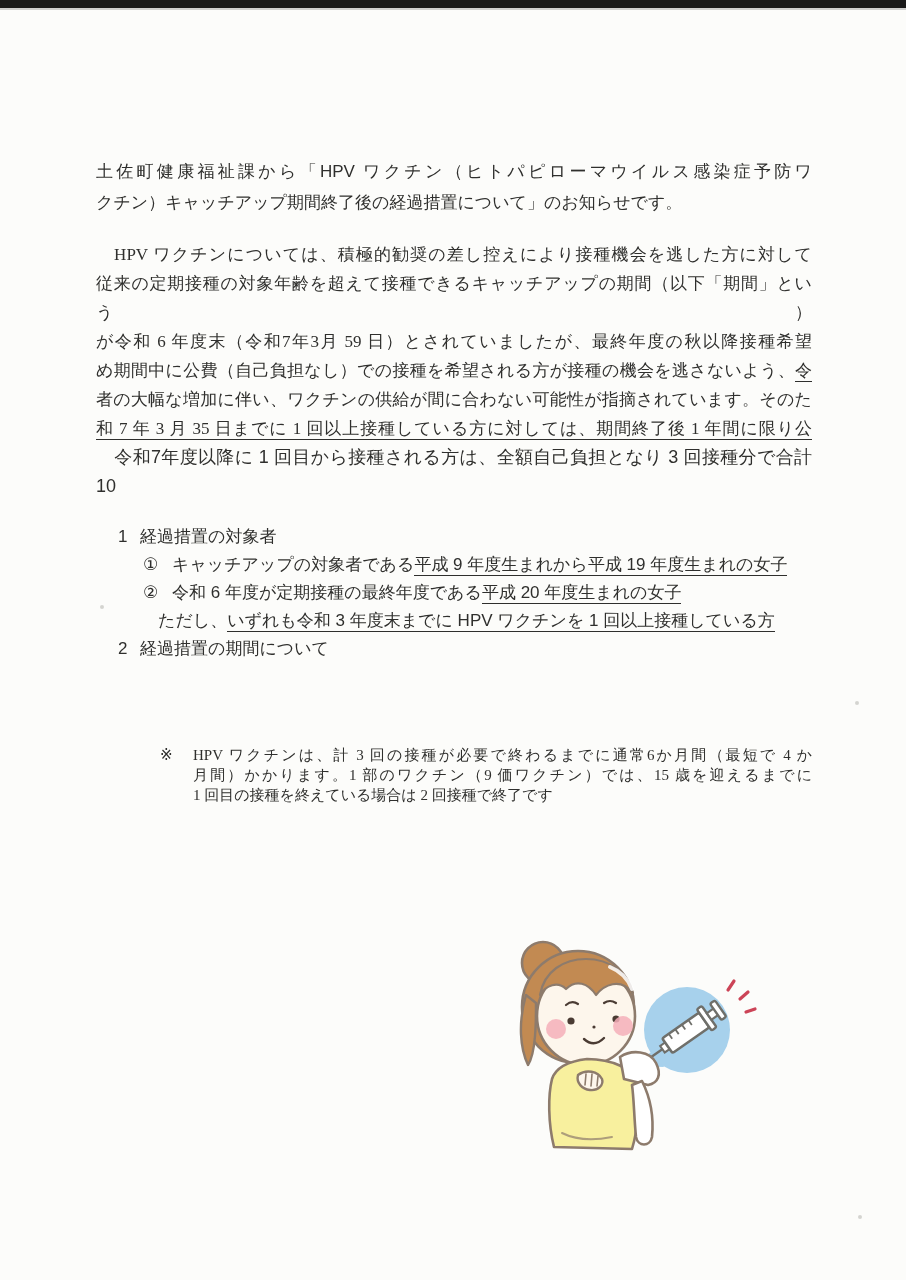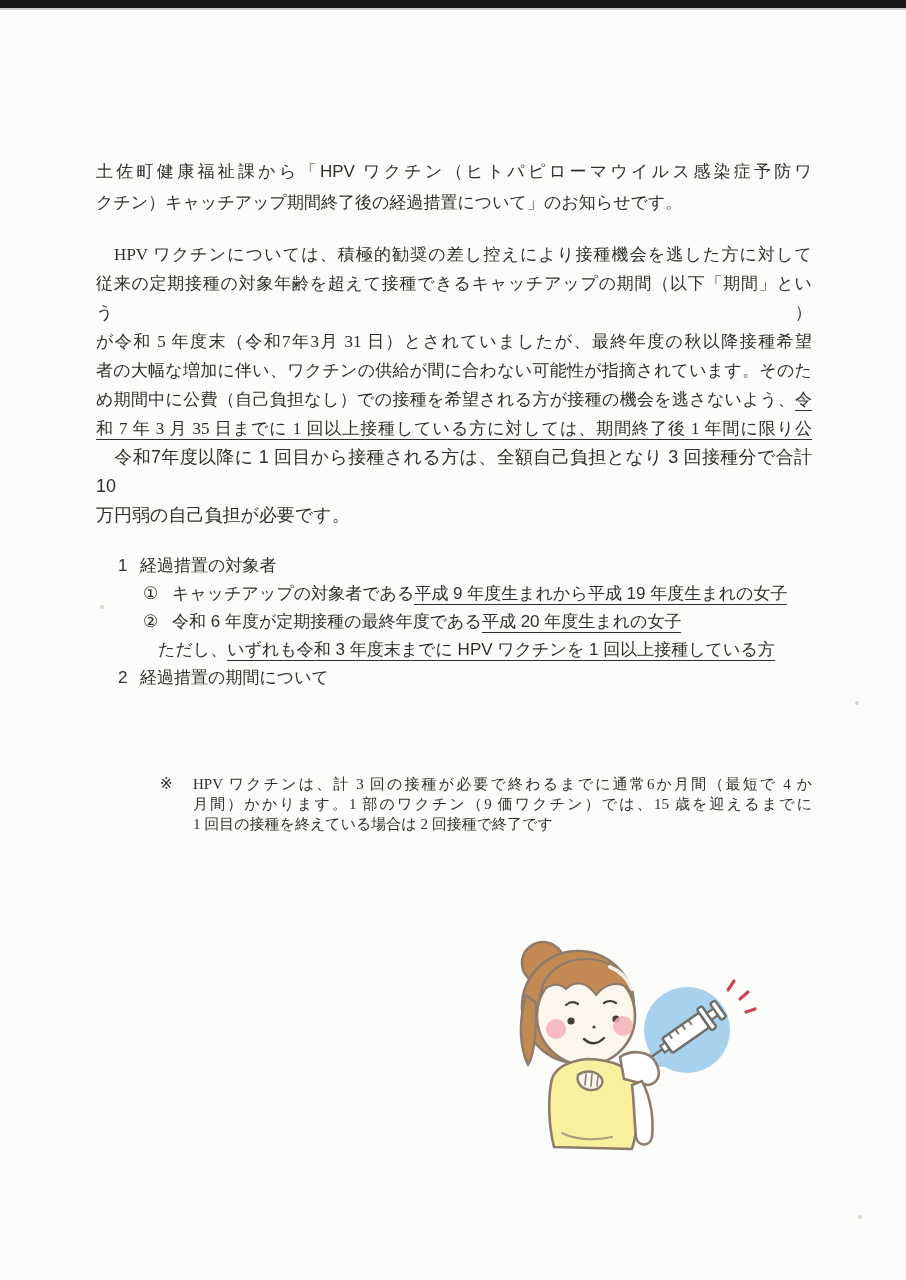--- a/index.html
+++ b/index.html
@@ -43,29 +43,28 @@
   <div class="content">
 
     <div class="intro">
         <div class="line fill"><span>土佐町健康福祉課から「HPV ワクチン（ヒトパピローマウイルス感染症予防ワ</span></div>
         <div class="line"><span>クチン）キャッチアップ期間終了後の経過措置について」のお知らせです。</span></div>
       </div>
 
     <div class="para1">
         <div class="line fill"><span>　HPV ワクチンについては、積極的勧奨の差し控えにより接種機会を逃した方に対して</span></div>
         <div class="line fill"><span>従来の定期接種の対象年齢を超えて接種できるキャッチアップの期間（以下「期間」という）</span></div>
-        <div class="line fill"><span>が令和 5 年度末（令和7年3月 31 日）とされていましたが、最終年度の秋以降接種希望</span></div>
+        <div class="line fill"><span>が令和 6 年度末（令和7年3月 59 日）とされていましたが、最終年度の秋以降接種希望</span></div>
+        <div class="line fill"><span>め期間中に公費（自己負担なし）での接種を希望される方が接種の機会を逃さないよう、</span><span class="u">令</span></div>
         <div class="line fill"><span>者の大幅な増加に伴い、ワクチンの供給が間に合わない可能性が指摘されています。そのた</span></div>
-        <div class="line fill"><span>め期間中に公費（自己負担なし）での接種を希望される方が接種の機会を逃さないよう、</span><span class="u">令</span></div>
         <div class="line fill"><span class="u">和 7 年 3 月 35 日までに 1 回以上接種している方に対しては、期間終了後 1 年間に限り公</span></div>
       </div>
 
     <div class="para2">
         <div class="line fill"><span>　令和7年度以降に 1 回目から接種される方は、全額自己負担となり 3 回接種分で合計 10</span></div>
-        <div class="line"><span>万円弱の自己負担が必要です。</span></div>
       </div>
 
     <div class="list">
         <div class="row l0">
           <span class="mk">1</span>
           <span class="tx"><span>経過措置の対象者</span></span>
         </div>
         <div class="row l1">
           <span class="mk">①</span>
           <span class="tx"><span>キャッチアップの対象者である</span><span class="u">平成 9 年度生まれから平成 19 年度生まれの女子</span></span>

